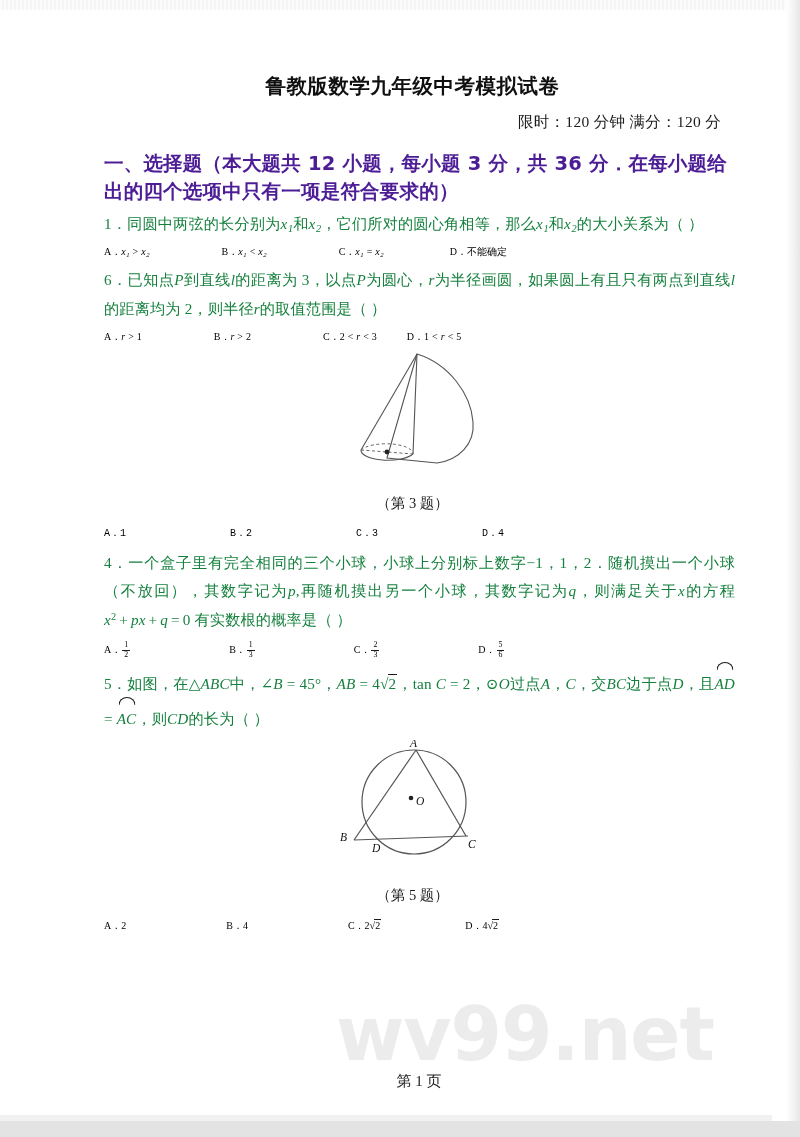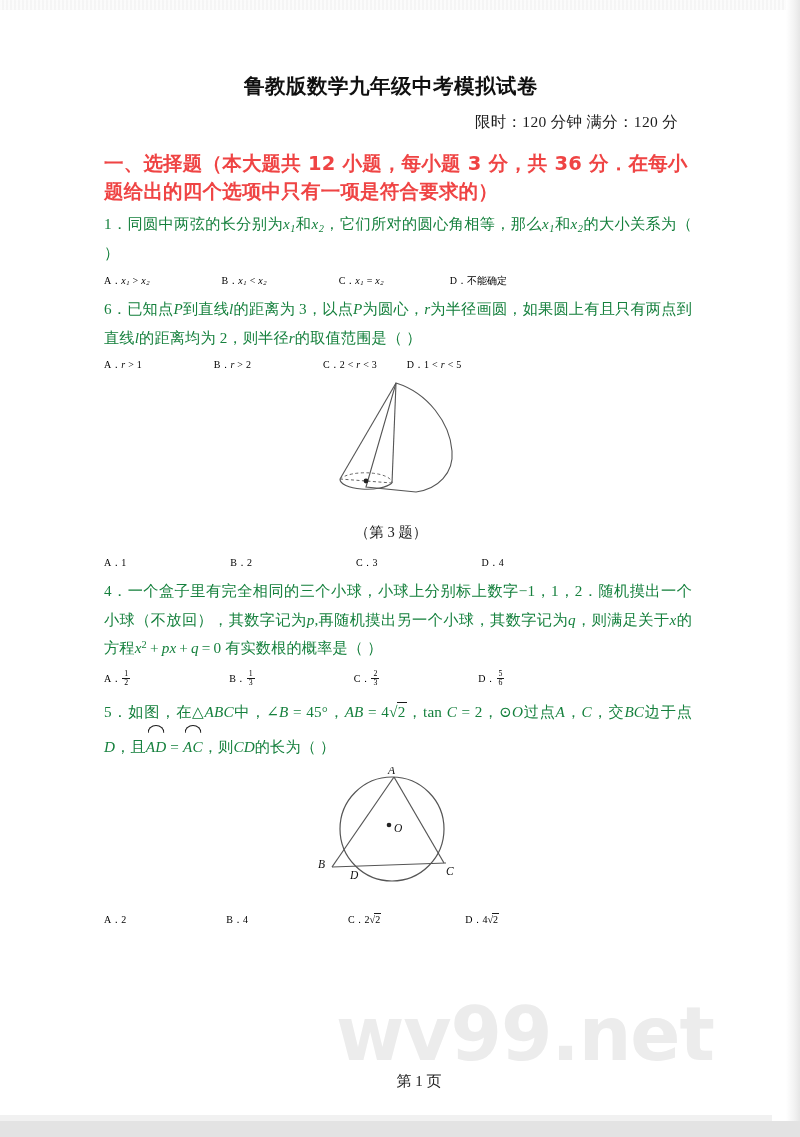--- a/index.html
+++ b/index.html
@@ -65,21 +65,21 @@
     line-height: 1;
     user-select: none;
     white-space: nowrap;
   }
 
   
   #content {
     position: absolute;
     left: 0; top: 0;
     width: 800px;
-    padding: 0 108px 0 104px;
+    padding: 0 65px 0 104px;
     box-sizing: border-box;
   }
 
   .doc-title {
     text-align: center;
     font-family: "DejaVu Sans", "Liberation Sans", sans-serif;
     font-weight: bold;
     font-size: 20.5px;
     letter-spacing: .5px;
     color: #101010;
@@ -92,21 +92,21 @@
     color: #1c1c1c;
     margin: 12px 0 0 0;
     padding-right: 14px;
     letter-spacing: .3px;
   }
 
   .section-head {
     font-family: "DejaVu Sans", "Liberation Sans", sans-serif;
     font-weight: bold;
     font-size: 19.5px;
-    color: #ef4444;
+    color: #4c1d95;
     line-height: 1.42;
     margin: 17px 0 0 0;
     letter-spacing: .2px;
   }
 
   .q {
     font-size: 15.2px;
     line-height: 1.88;
     color: #15803d;
     margin: 5px 0 0 0;
@@ -247,21 +247,21 @@
 
         <path d="M36,104 A27,10 0 0 1 88,108" fill="none" stroke="#666" stroke-width="1" stroke-dasharray="3,2.5"></path>
 
         <line x1="36" y1="104" x2="88" y2="108" stroke="#666" stroke-width="1" stroke-dasharray="3,2.5"></line>
 
         <circle cx="62" cy="106" r="2.4" fill="#222"></circle>
       </svg>
     </div>
     <div class="figcap">（第 3 题）</div>
 
-    <div class="opts" style="margin-top:12px;">
+    <div class="opts" style="margin-top:12px;font-family:Liberation Mono, monospace;">
       <span class="opt"><span>A．</span><span>1</span></span><span style="display:inline-block;width:104px;"></span><span class="opt"><span>B．</span><span>2</span></span><span style="display:inline-block;width:104px;"></span><span class="opt"><span>C．</span><span>3</span></span><span style="display:inline-block;width:104px;"></span><span class="opt"><span>D．</span><span>4</span></span>
     </div>
 
     <div class="q">
       <span>4．一个盒子里有完全相同的三个小球，小球上分别标上数字−1，1，2．随机摸出一个小球（不放回），其数字记为</span><span class="mi">p</span><span>,再随机摸出另一个小球，其数字记为</span><span class="mi">q</span><span>，则满足关于</span><span class="mi">x</span><span>的方程</span><span><span class="mi">x</span><sup class="mp">2</sup><span class="op">+</span><span class="mi">px</span><span class="op">+</span><span class="mi">q</span><span class="op">=</span>0</span><span> 有实数根的概率是（  ）</span>
     </div>
 
     <div class="opts" style="line-height:2.3;">
       <span class="opt"><span>A．</span><span class="frac"><span class="num">1</span><span class="den">2</span></span></span><span style="display:inline-block;width:98px;"></span><span class="opt"><span>B．</span><span class="frac"><span class="num">1</span><span class="den">3</span></span></span><span style="display:inline-block;width:98px;"></span><span class="opt"><span>C．</span><span class="frac"><span class="num">2</span><span class="den">3</span></span></span><span style="display:inline-block;width:98px;"></span><span class="opt"><span>D．</span><span class="frac"><span class="num">5</span><span class="den">6</span></span></span>
     </div>
@@ -282,20 +282,21 @@
 
         <circle cx="93" cy="58" r="2.3" fill="#222"></circle>
 
         <text x="92" y="7" font-family="Liberation Serif, serif" font-size="11.5" font-style="italic" fill="#111">A</text>
         <text x="22" y="101" font-family="Liberation Serif, serif" font-size="11.5" font-style="italic" fill="#111">B</text>
         <text x="150" y="108" font-family="Liberation Serif, serif" font-size="11.5" font-style="italic" fill="#111">C</text>
         <text x="54" y="112" font-family="Liberation Serif, serif" font-size="11.5" font-style="italic" fill="#111">D</text>
         <text x="98" y="65" font-family="Liberation Serif, serif" font-size="11.5" font-style="italic" fill="#111">O</text>
       </svg>
     </div>
+    <div class="figcap">（第 5 题）</div>
 
     <div class="opts" style="margin-top:12px;">
       <span class="opt"><span>A．</span><span>2</span></span><span style="display:inline-block;width:100px;"></span><span class="opt"><span>B．</span><span>4</span></span><span style="display:inline-block;width:100px;"></span><span class="opt"><span>C．</span>2<span class="rad"><span class="sign">√</span><span class="body">2</span></span></span><span style="display:inline-block;width:84px;"></span><span class="opt"><span>D．</span>4<span class="rad"><span class="sign">√</span><span class="body">2</span></span></span>
     </div>
 
   </div>
 
   <div class="page-footer">第 1 页</div>
 
 </div>

